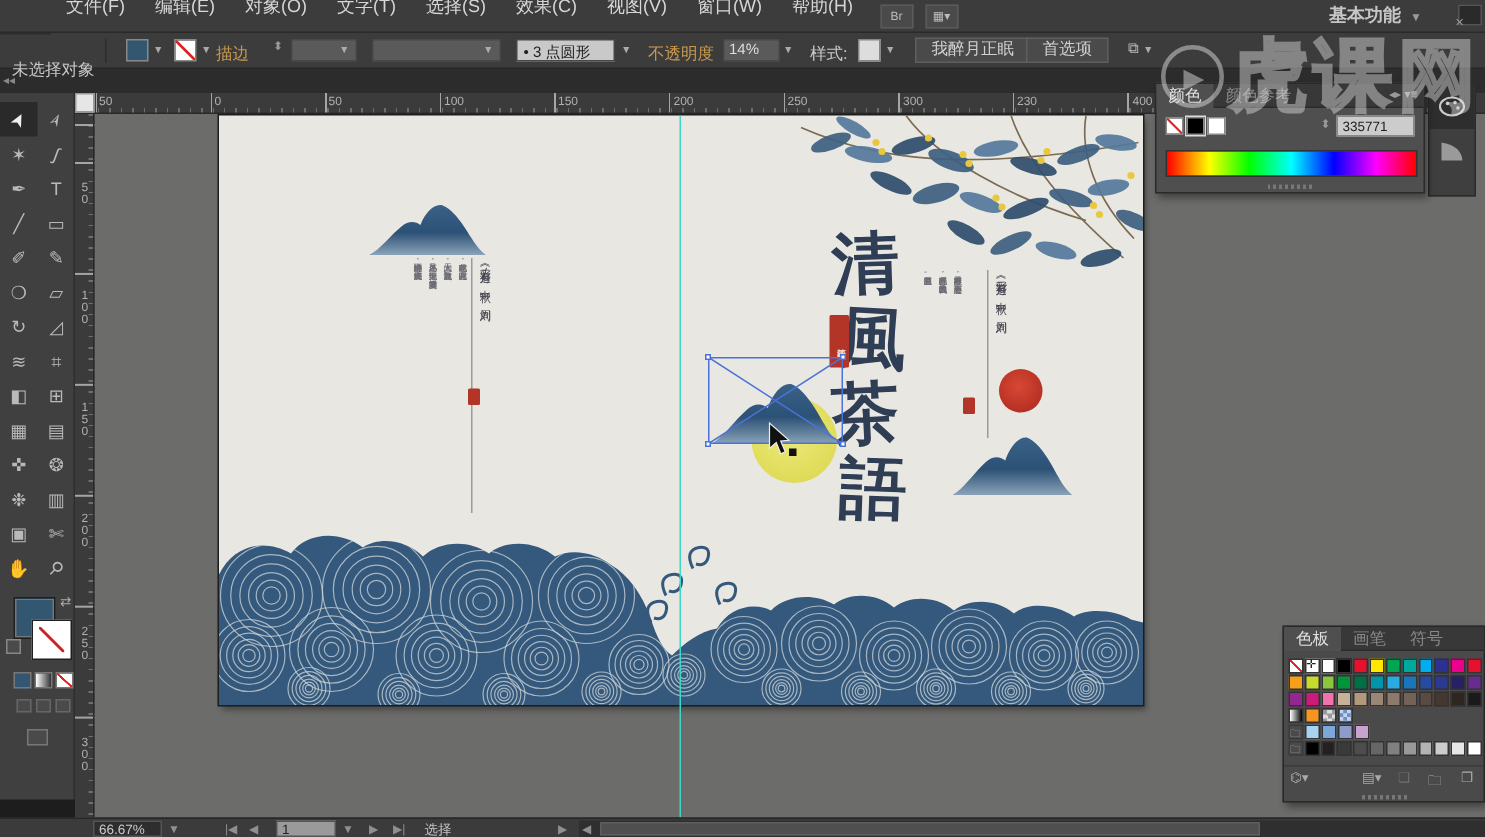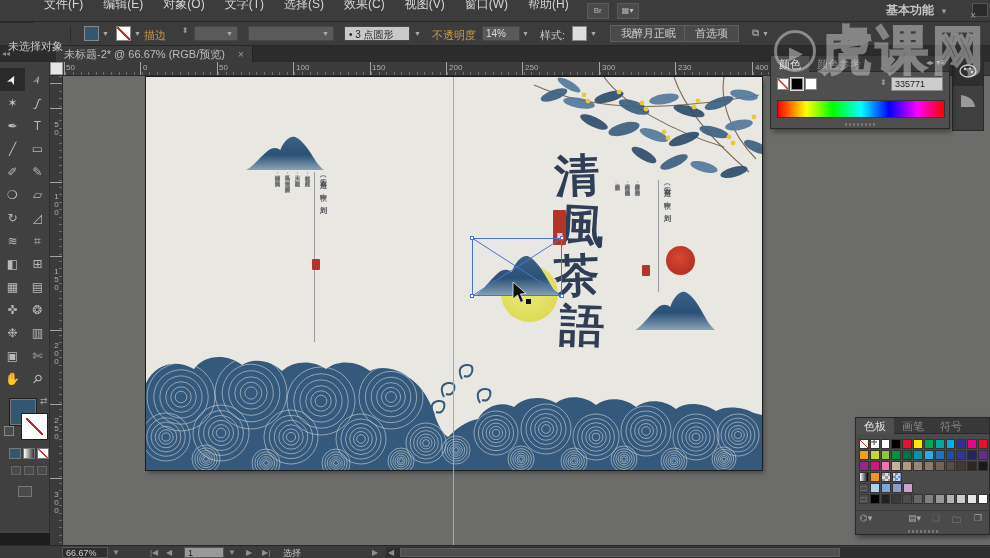--- a/index.html
+++ b/index.html
@@ -169,24 +169,20 @@
     <span class="abs lbl" style="left:540px;top:5px;">样式:</span>
     <span class="abs swatch-box" style="left:572px;top:3px;background:#ddd;"></span>
     <span class="abs dd-arrow" style="left:590px;top:7px;">▼</span>
     <span class="abs cbar-btn" style="left:610px;top:2px;">我醉月正眠</span>
     <span class="abs cbar-btn" style="left:684px;top:2px;">首选项</span>
     <span class="abs" style="left:752px;top:4px;color:#bbb;font-size:10px;">⧉ <span class="dd-arrow">▼</span></span>
   </div>
 
   <div id="tabstrip">
     <span id="toolbar-collapse">◂◂</span>
-    <div id="doc-tab">
-      <span>未标题-2* @ 66.67% (RGB/预览)</span>
-      <span class="close">×</span>
-    </div>
   </div>
   <span id="wm-close">×</span>
 
   <div id="toolbar">
     <div id="tools">
         <div class="tool active">
           <span style="transform: rotate(-63deg);">➤</span>
         </div>
         <div class="tool">
           <span style="transform: rotate(-63deg);">➢</span>

